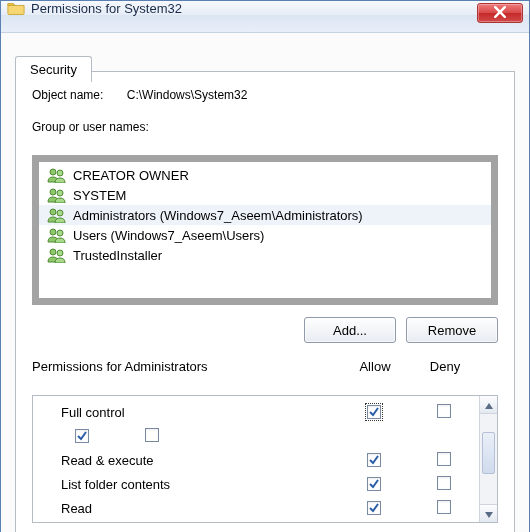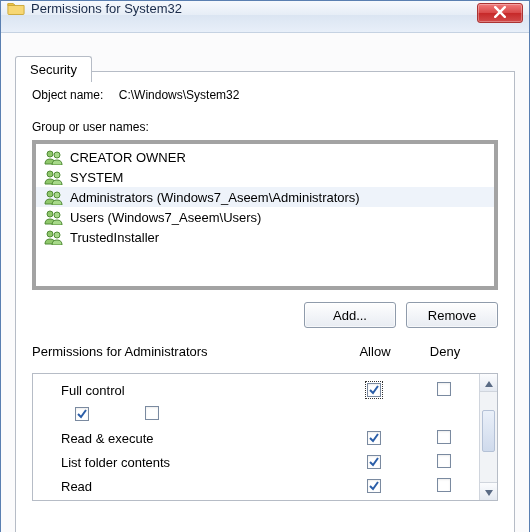--- a/index.html
+++ b/index.html
@@ -66,24 +66,24 @@
     cursor: pointer;
   }
   .tabpanel {
     border: 1px solid #b6bcc6;
     background: #fff;
     padding: 16px 16px 0 16px;
     min-height: 462px;
   }
   .row-objname { margin-bottom: 18px; }
   .lbl { display: inline-block; }
-  .objval { margin-left: 12px; }
-  .group-label { margin-bottom: 6px; }
+  .objval { margin-left: 20px; }
+  .group-label { margin-bottom: 21px; }
   .listbox {
-    border: 4px solid #a3a3a3;
+    border: 7px solid #a3a3a3;
     height: 150px;
     background: #fff;
     overflow: auto;
     padding: 3px 0;
   }
   .principal {
     display: flex;
     align-items: center;
     padding: 2px 8px;
     gap: 6px;
@@ -105,21 +105,21 @@
     border-radius: 3px;
     background: linear-gradient(to bottom, #fefefe, #e8ecf2);
     font-family: inherit;
     font-size: 13px;
     cursor: pointer;
     box-shadow: inset 0 0 0 1px rgba(255,255,255,.6);
   }
   .perm-header {
     display: flex;
     align-items: flex-start;
-    margin-bottom: 14px;
+    margin-bottom: 21px;
   }
   .perm-header .phlabel { flex: 1; font-size: 13px; }
   .perm-header .col { width: 70px; text-align: center; font-size: 13px; }
   .perm-box {
     border: 1px solid #b6bcc6;
     height: 128px;
     position: relative;
     display: flex;
     padding-left: 14px;
   }

